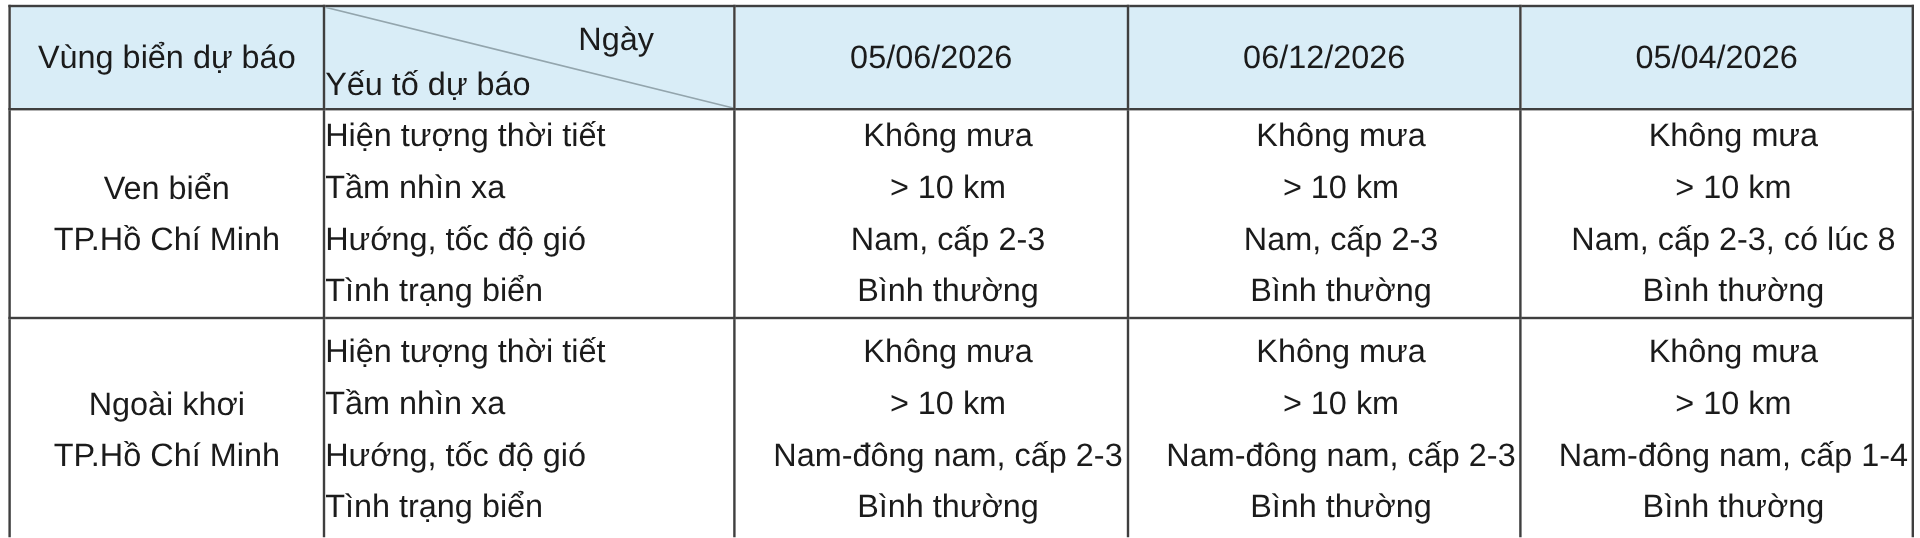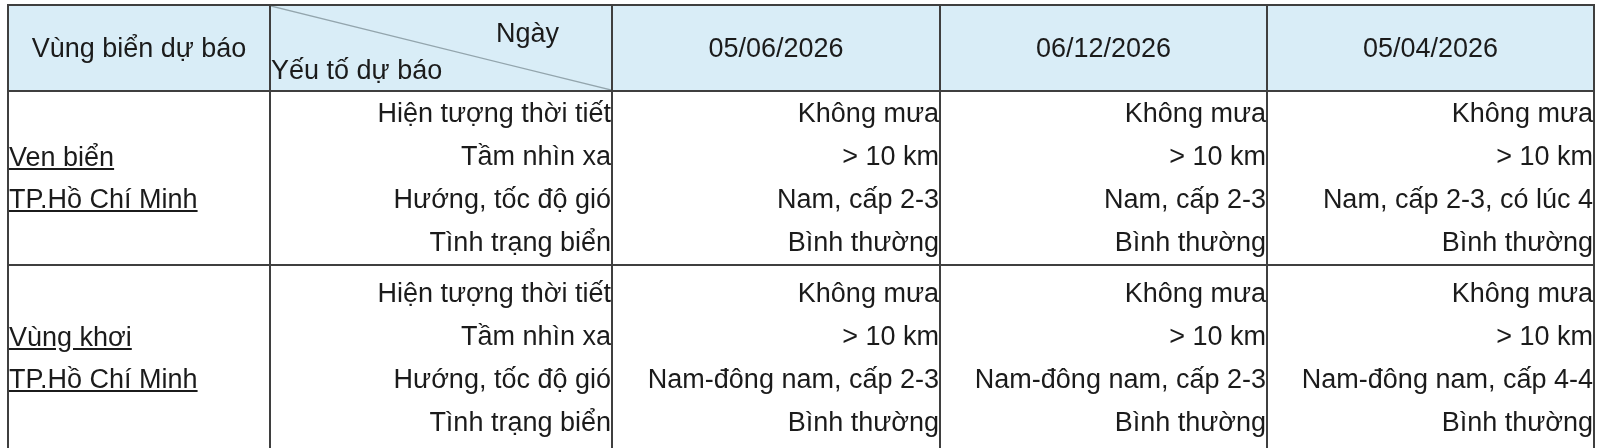--- a/index.html
+++ b/index.html
@@ -45,44 +45,43 @@
     height: 84px;
   }
   .diag-wrap svg {
     position: absolute;
     left: 0; top: 0;
     width: 100%; height: 100%;
   }
   .diag-top {
     position: absolute;
     top: 12px;
-    right: 52px;
+    right: 66px;
     white-space: nowrap;
   }
   .diag-bottom {
     position: absolute;
     bottom: 4px;
     left: 0;
     white-space: nowrap;
   }
   
   .row-group-1 td { height: 171px; }
   .row-group-2 td { height: 183px; }
   td.region-cell {
+    text-align: center;
     vertical-align: middle;
     line-height: 42px;
-    text-decoration: underline;
   }
   td.factors-cell {
-    text-align: right;
+    text-align: left;
     vertical-align: middle;
-    padding-left: 12px;
   }
   td.values-cell {
-    text-align: right;
+    text-align: center;
     vertical-align: middle;
     padding-left: 28px;
   }
   .line4 > div {
     line-height: 43px;
     white-space: nowrap;
   }
 </style>
 </head>
 <body>
@@ -133,27 +132,27 @@
         </td>
         <td class="values-cell line4">
           <div>Không mưa</div>
           <div>&gt; 10 km</div>
           <div>Nam, cấp 2-3</div>
           <div>Bình thường</div>
         </td>
         <td class="values-cell line4">
           <div>Không mưa</div>
           <div>&gt; 10 km</div>
-          <div>Nam, cấp 2-3, có lúc 4</div>
+          <div>Nam, cấp 2-3, có lúc 8</div>
           <div>Bình thường</div>
         </td>
       </tr>
       <tr class="row-group-2">
         <td class="region-cell">
-          <div>Vùng khơi</div>
+          <div>Ngoài khơi</div>
           <div>TP.Hồ Chí Minh</div>
         </td>
         <td class="factors-cell line4">
           <div>Hiện tượng thời tiết</div>
           <div>Tầm nhìn xa</div>
           <div>Hướng, tốc độ gió</div>
           <div>Tình trạng biển</div>
         </td>
         <td class="values-cell line4">
           <div>Không mưa</div>
@@ -163,19 +162,19 @@
         </td>
         <td class="values-cell line4">
           <div>Không mưa</div>
           <div>&gt; 10 km</div>
           <div>Nam-đông nam, cấp 2-3</div>
           <div>Bình thường</div>
         </td>
         <td class="values-cell line4">
           <div>Không mưa</div>
           <div>&gt; 10 km</div>
-          <div>Nam-đông nam, cấp 4-4</div>
+          <div>Nam-đông nam, cấp 1-4</div>
           <div>Bình thường</div>
         </td>
       </tr>
     </tbody>
   </table>
 </div>
 
 </body></html>

